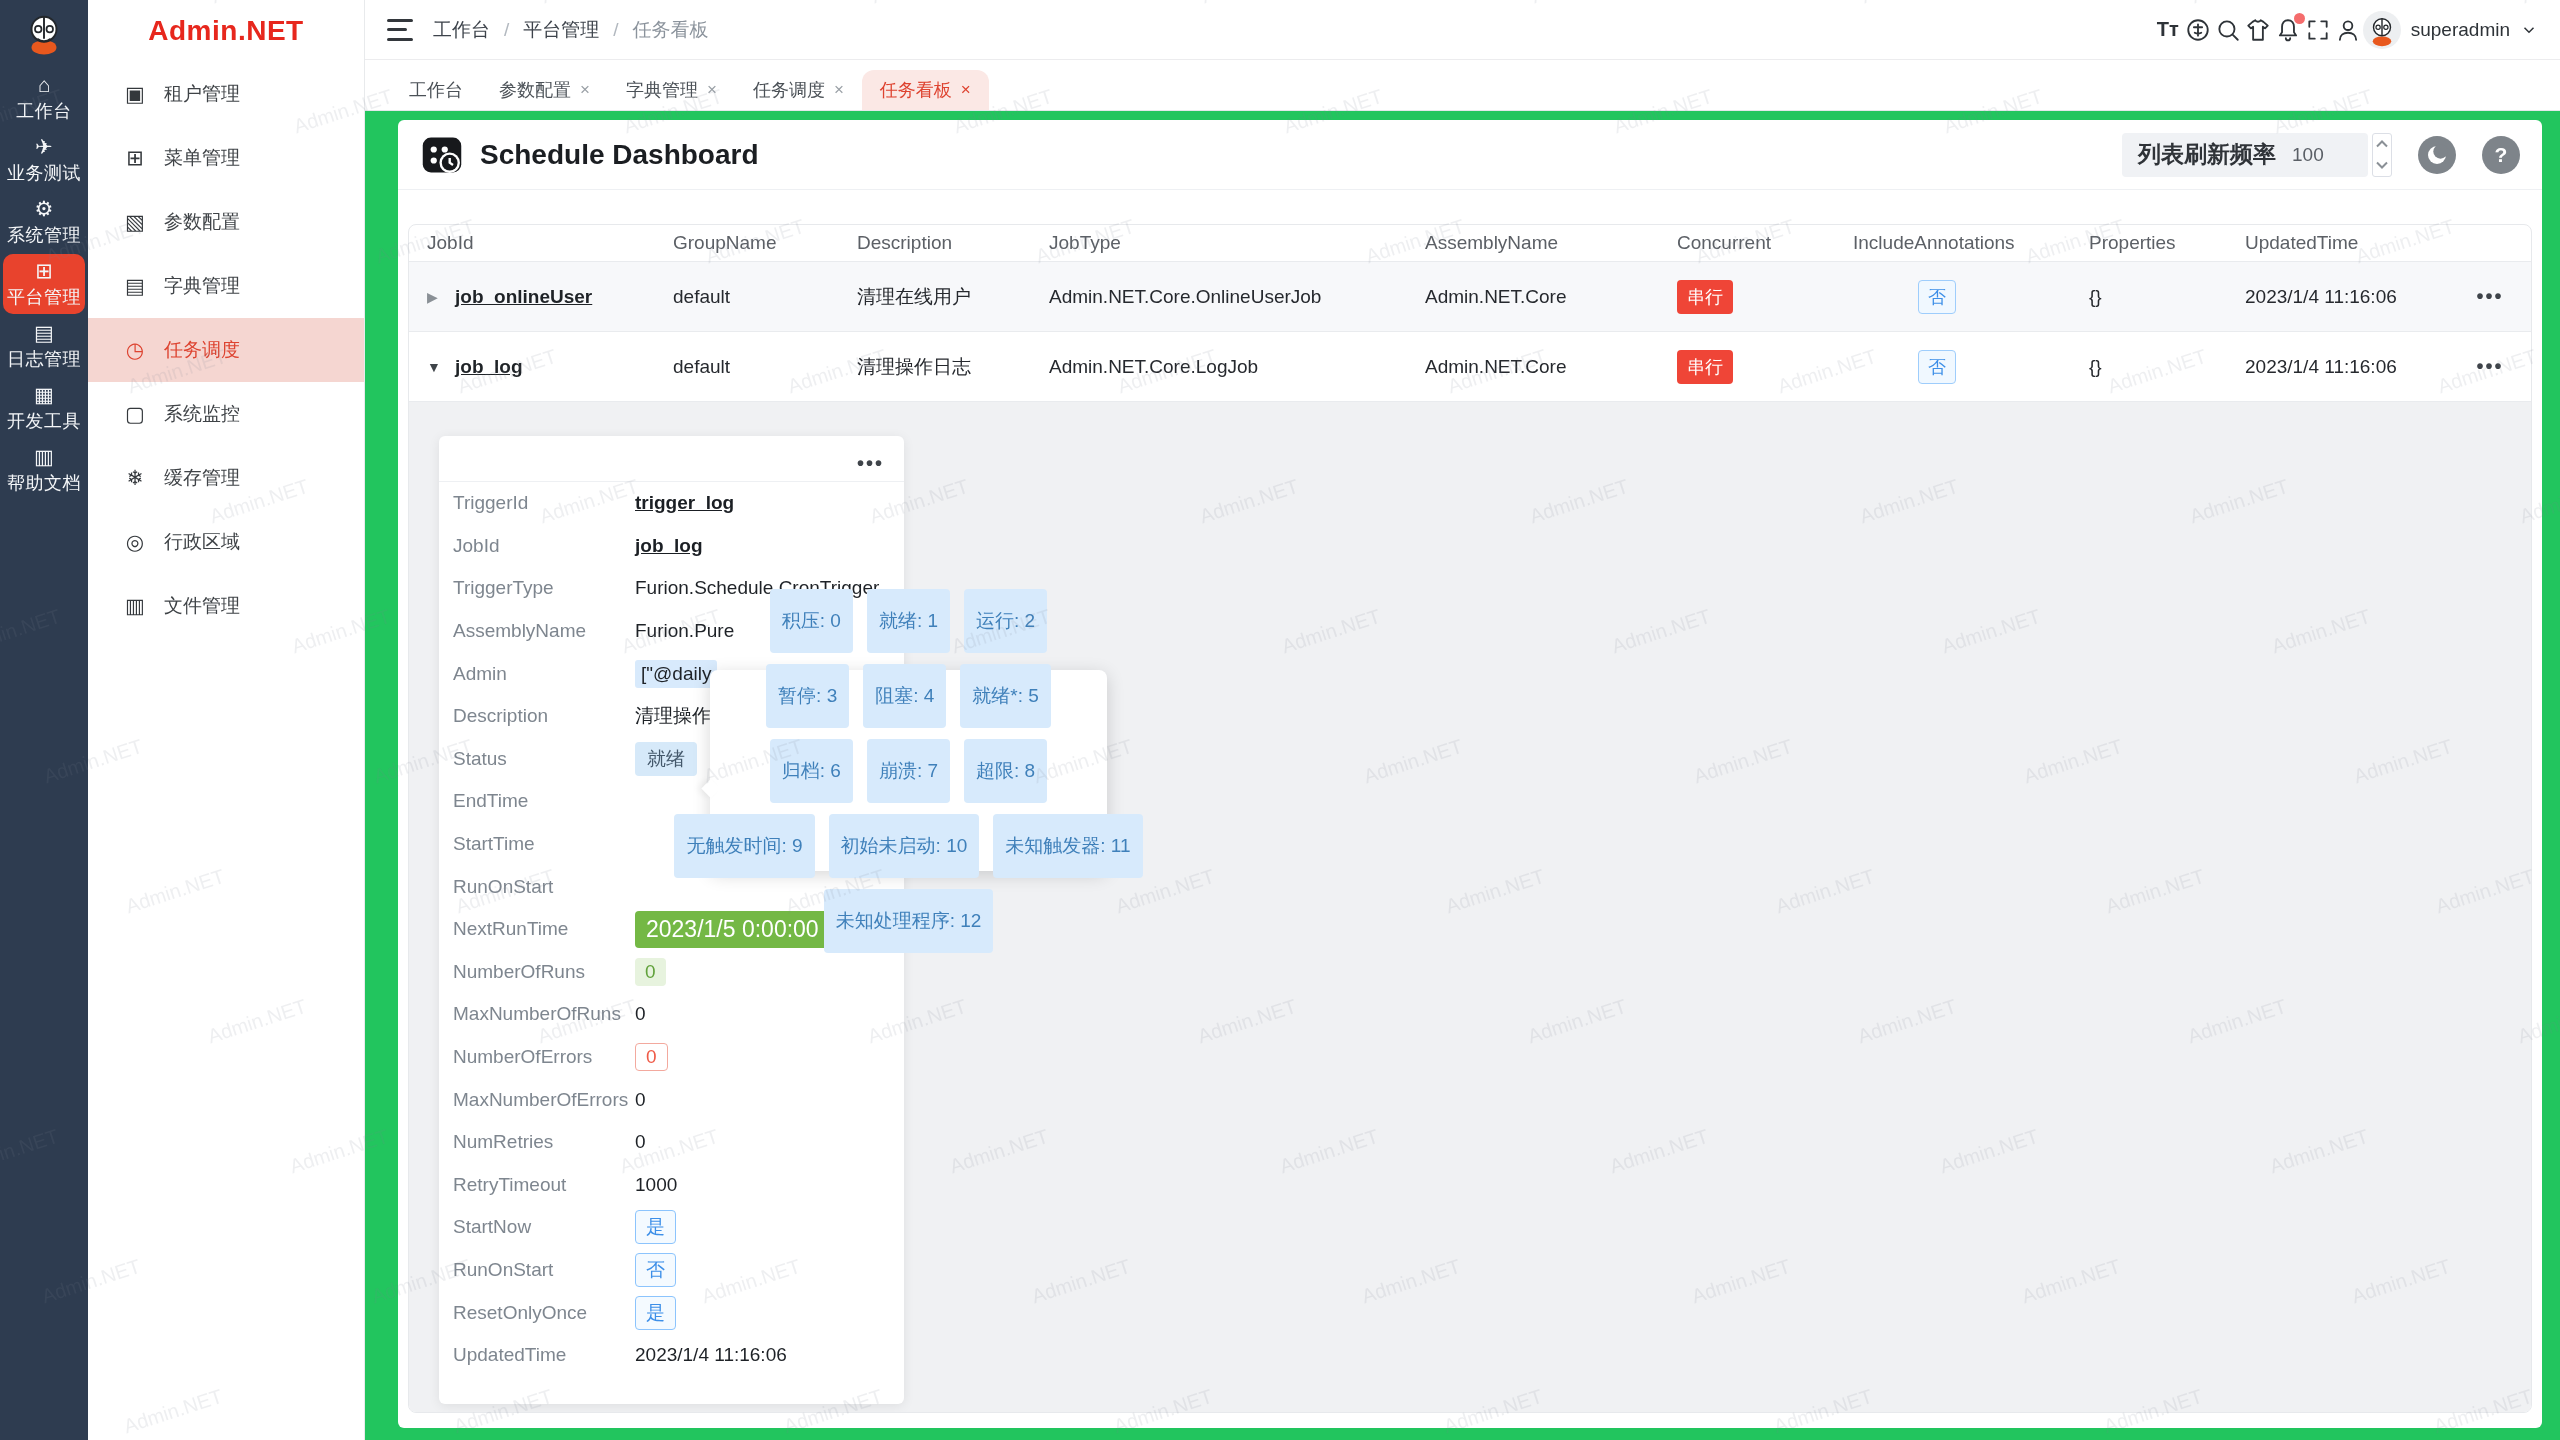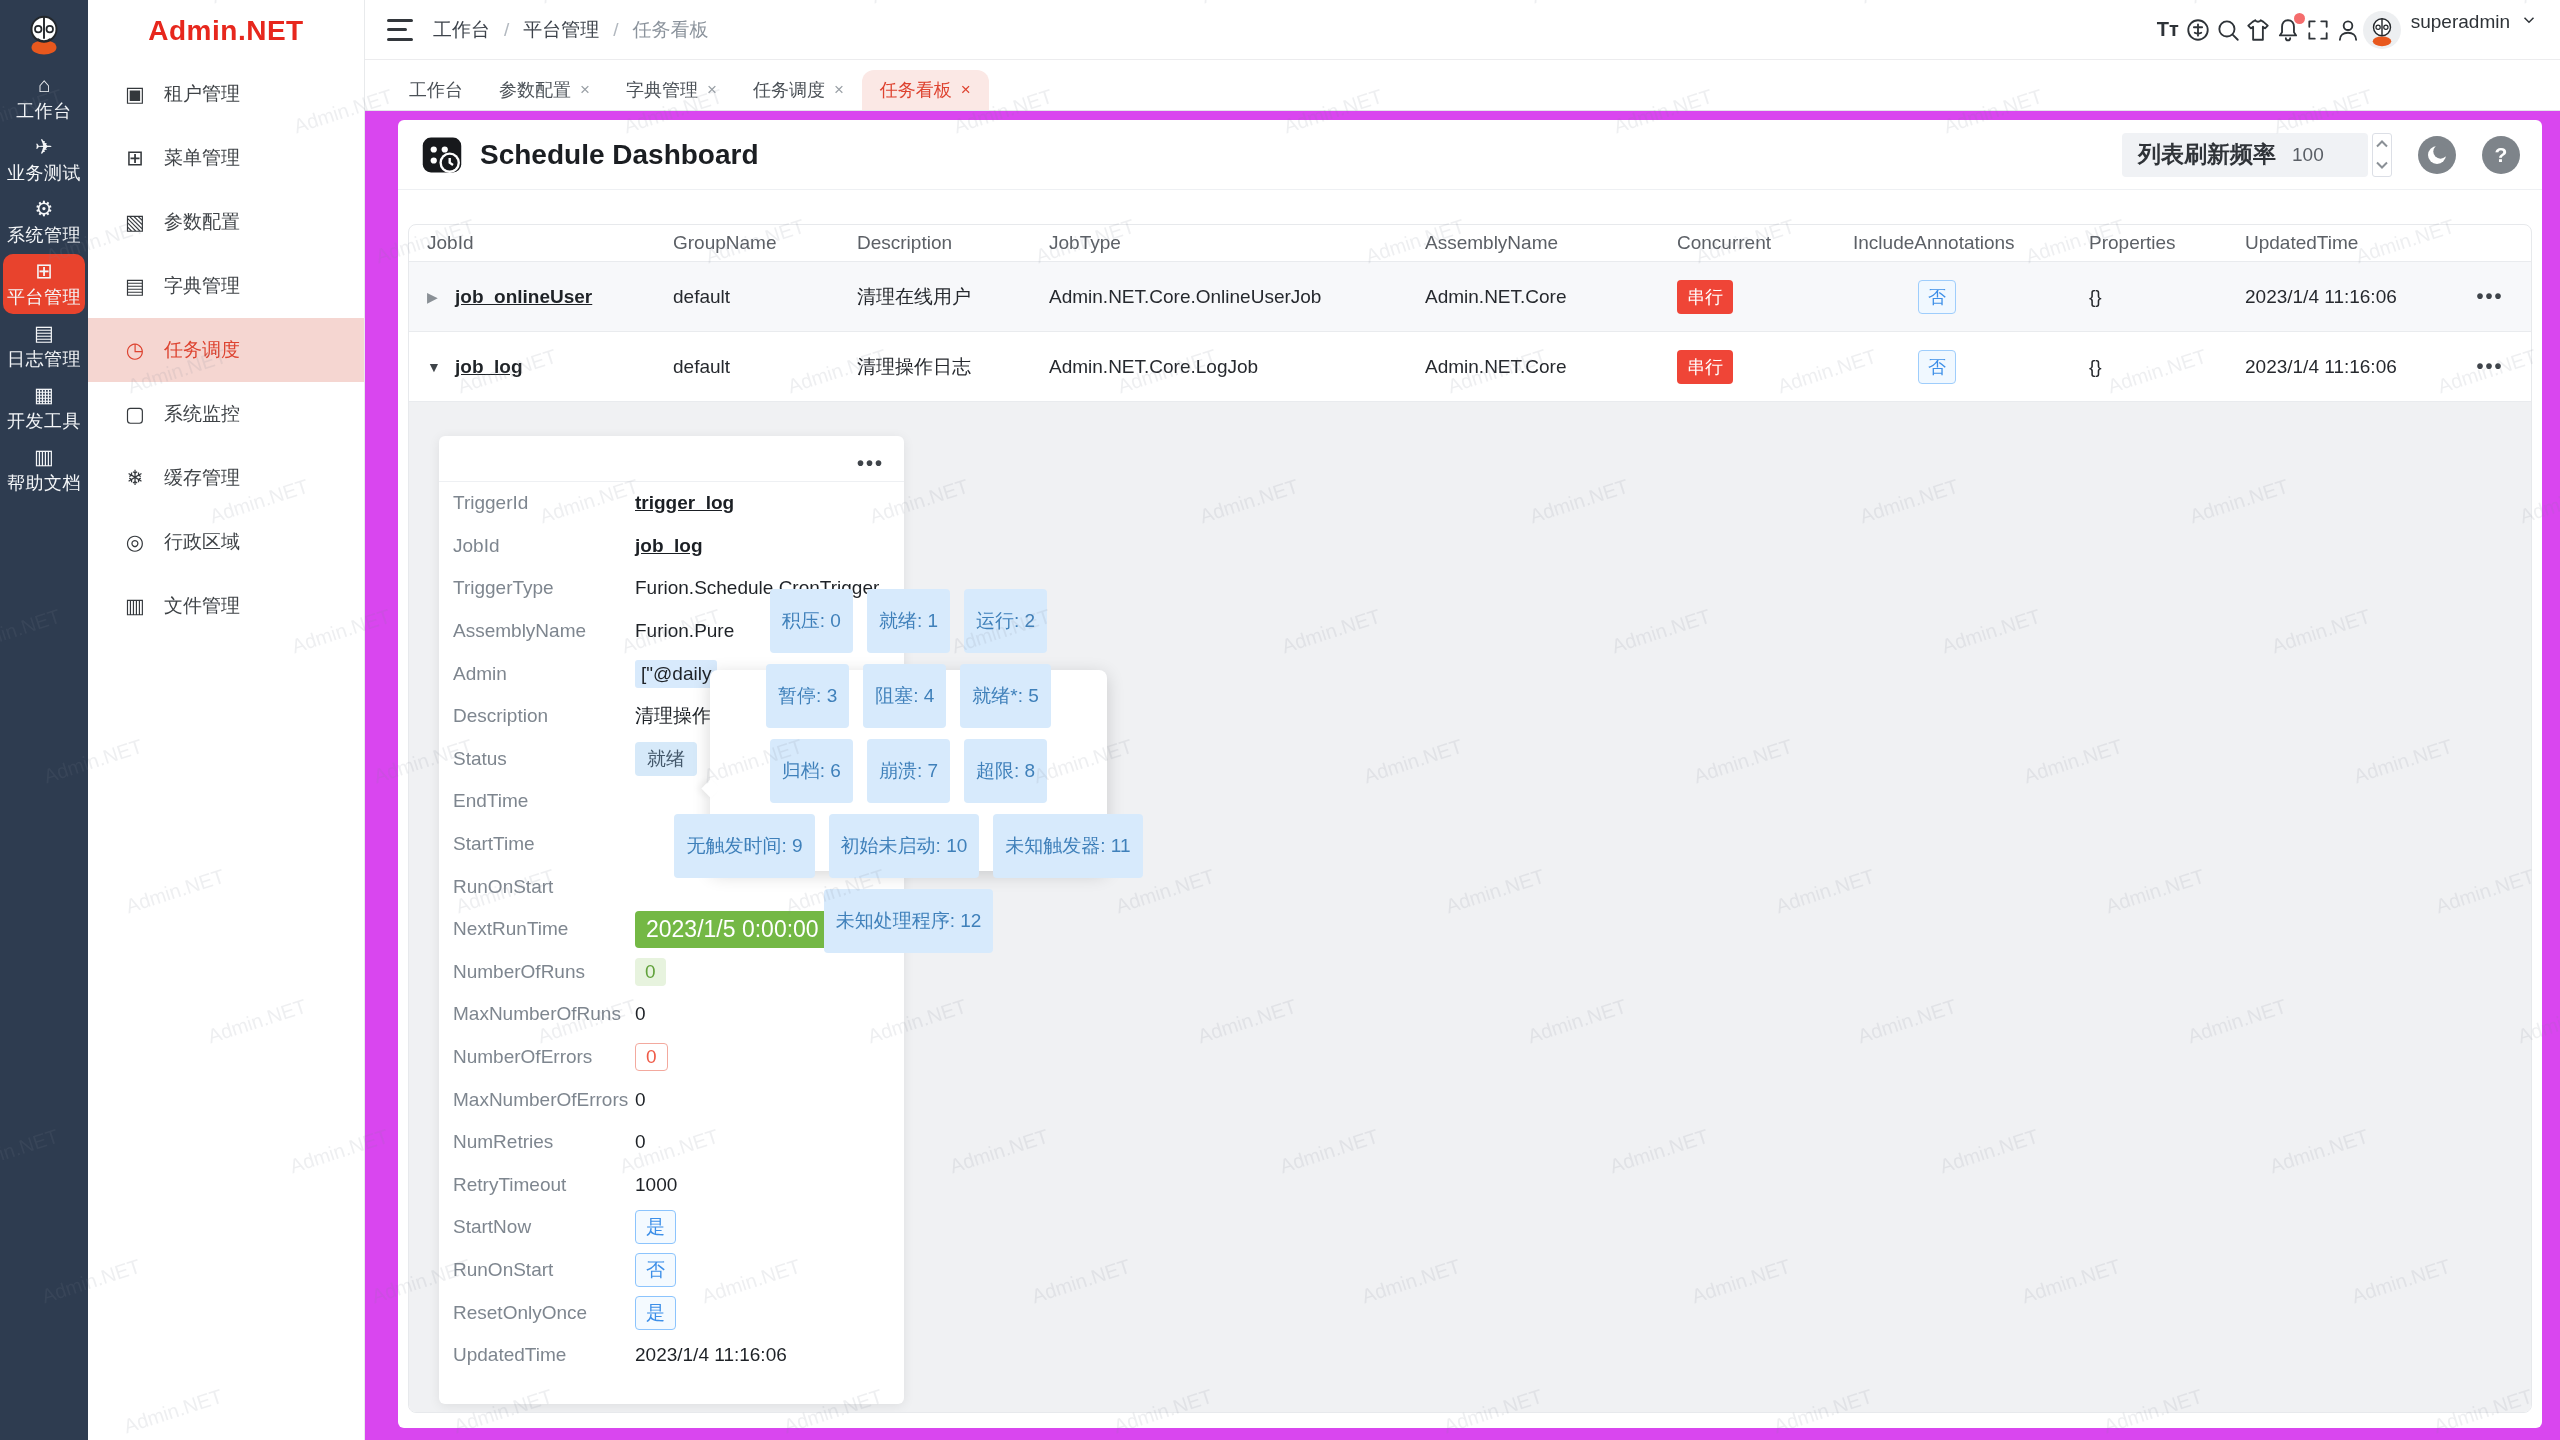--- a/index.html
+++ b/index.html
@@ -30,33 +30,33 @@
 .hamburger i{display:block;height:3px;background:#33373c;border-radius:2px}
 .hamburger i:nth-child(2){width:78%}
 .crumb{display:flex;align-items:center;gap:14px;font-size:19px;color:#3d434b}
 .crumb .sep{color:#b2b8bf}
 .crumb .last{color:#8b939c}
 .nav-right{margin-left:auto;display:flex;align-items:center;}
 .nav-ic{width:30px;height:30px;display:flex;align-items:center;justify-content:center;cursor:pointer;position:relative;color:#2e3338}
 .nav-ic svg{stroke:#2e3338;fill:none;stroke-width:1.7;stroke-linecap:round;stroke-linejoin:round}
 .font-ic{font-size:20px;font-weight:bold;color:#2e3338}
 .dot{position:absolute;top:-2px;right:-2px;width:11px;height:11px;border-radius:50%;background:#f56c6c}
-.user{display:flex;align-items:flex-start;gap:10px;cursor:pointer}
+.user{display:flex;align-items:center;gap:10px;cursor:pointer}
 .avatar{width:38px;height:38px;border-radius:50%;background:#edeff1;display:flex;align-items:center;justify-content:center;overflow:hidden}
 .uname{font-size:19px;color:#2e3338}
 
 
 .tabbar{height:51px;background:#fff;border-bottom:1px solid #e4e7ea;display:flex;align-items:flex-end;padding-left:26px}
 .tab{height:40px;display:flex;align-items:center;padding:0 18px;font-size:18px;color:#4b5157;cursor:pointer;border-radius:12px 12px 0 0;gap:9px}
 .tab .x{font-size:17px;color:#9aa0a6;cursor:pointer}
 .tab.active{background:#fbe8e5;color:#de4330}
 .tab.active .x{color:#de4330}
 
 
-.content{flex:1;background:#d946ef;position:relative}
+.content{flex:1;background:#22c55e;position:relative}
 .panel{position:absolute;left:33px;top:9px;width:2144px;height:1308px;background:#fff;border-radius:6px}
 .panel-head{height:70px;display:flex;align-items:center;padding:0 22px;border-bottom:1px solid #eef0f3}
 .p-title{display:flex;align-items:center;gap:16px;font-size:28px;font-weight:600;color:#1b1e22}
 .head-right{margin-left:auto;display:flex;align-items:center}
 .refresh-box{height:44px;background:#f0f2f5;border-radius:4px;display:flex;align-items:center;padding:0 16px;gap:16px}
 .refresh-label{font-size:23px;font-weight:bold;color:#2f3338}
 .refresh-value{font-size:19px;color:#5a5f66;min-width:60px}
 .stepper{width:20px;height:44px;margin-left:4px;background:#fff;border:1px solid #dcdfe6;border-radius:3px;display:flex;flex-direction:column;align-items:center;justify-content:space-around;cursor:pointer}
 .stepper svg{stroke:#8a9096;fill:none;stroke-width:2}
 .circle-btn{width:38px;height:38px;border-radius:50%;background:#7e848a;display:flex;align-items:center;justify-content:center;cursor:pointer;margin-left:26px}

